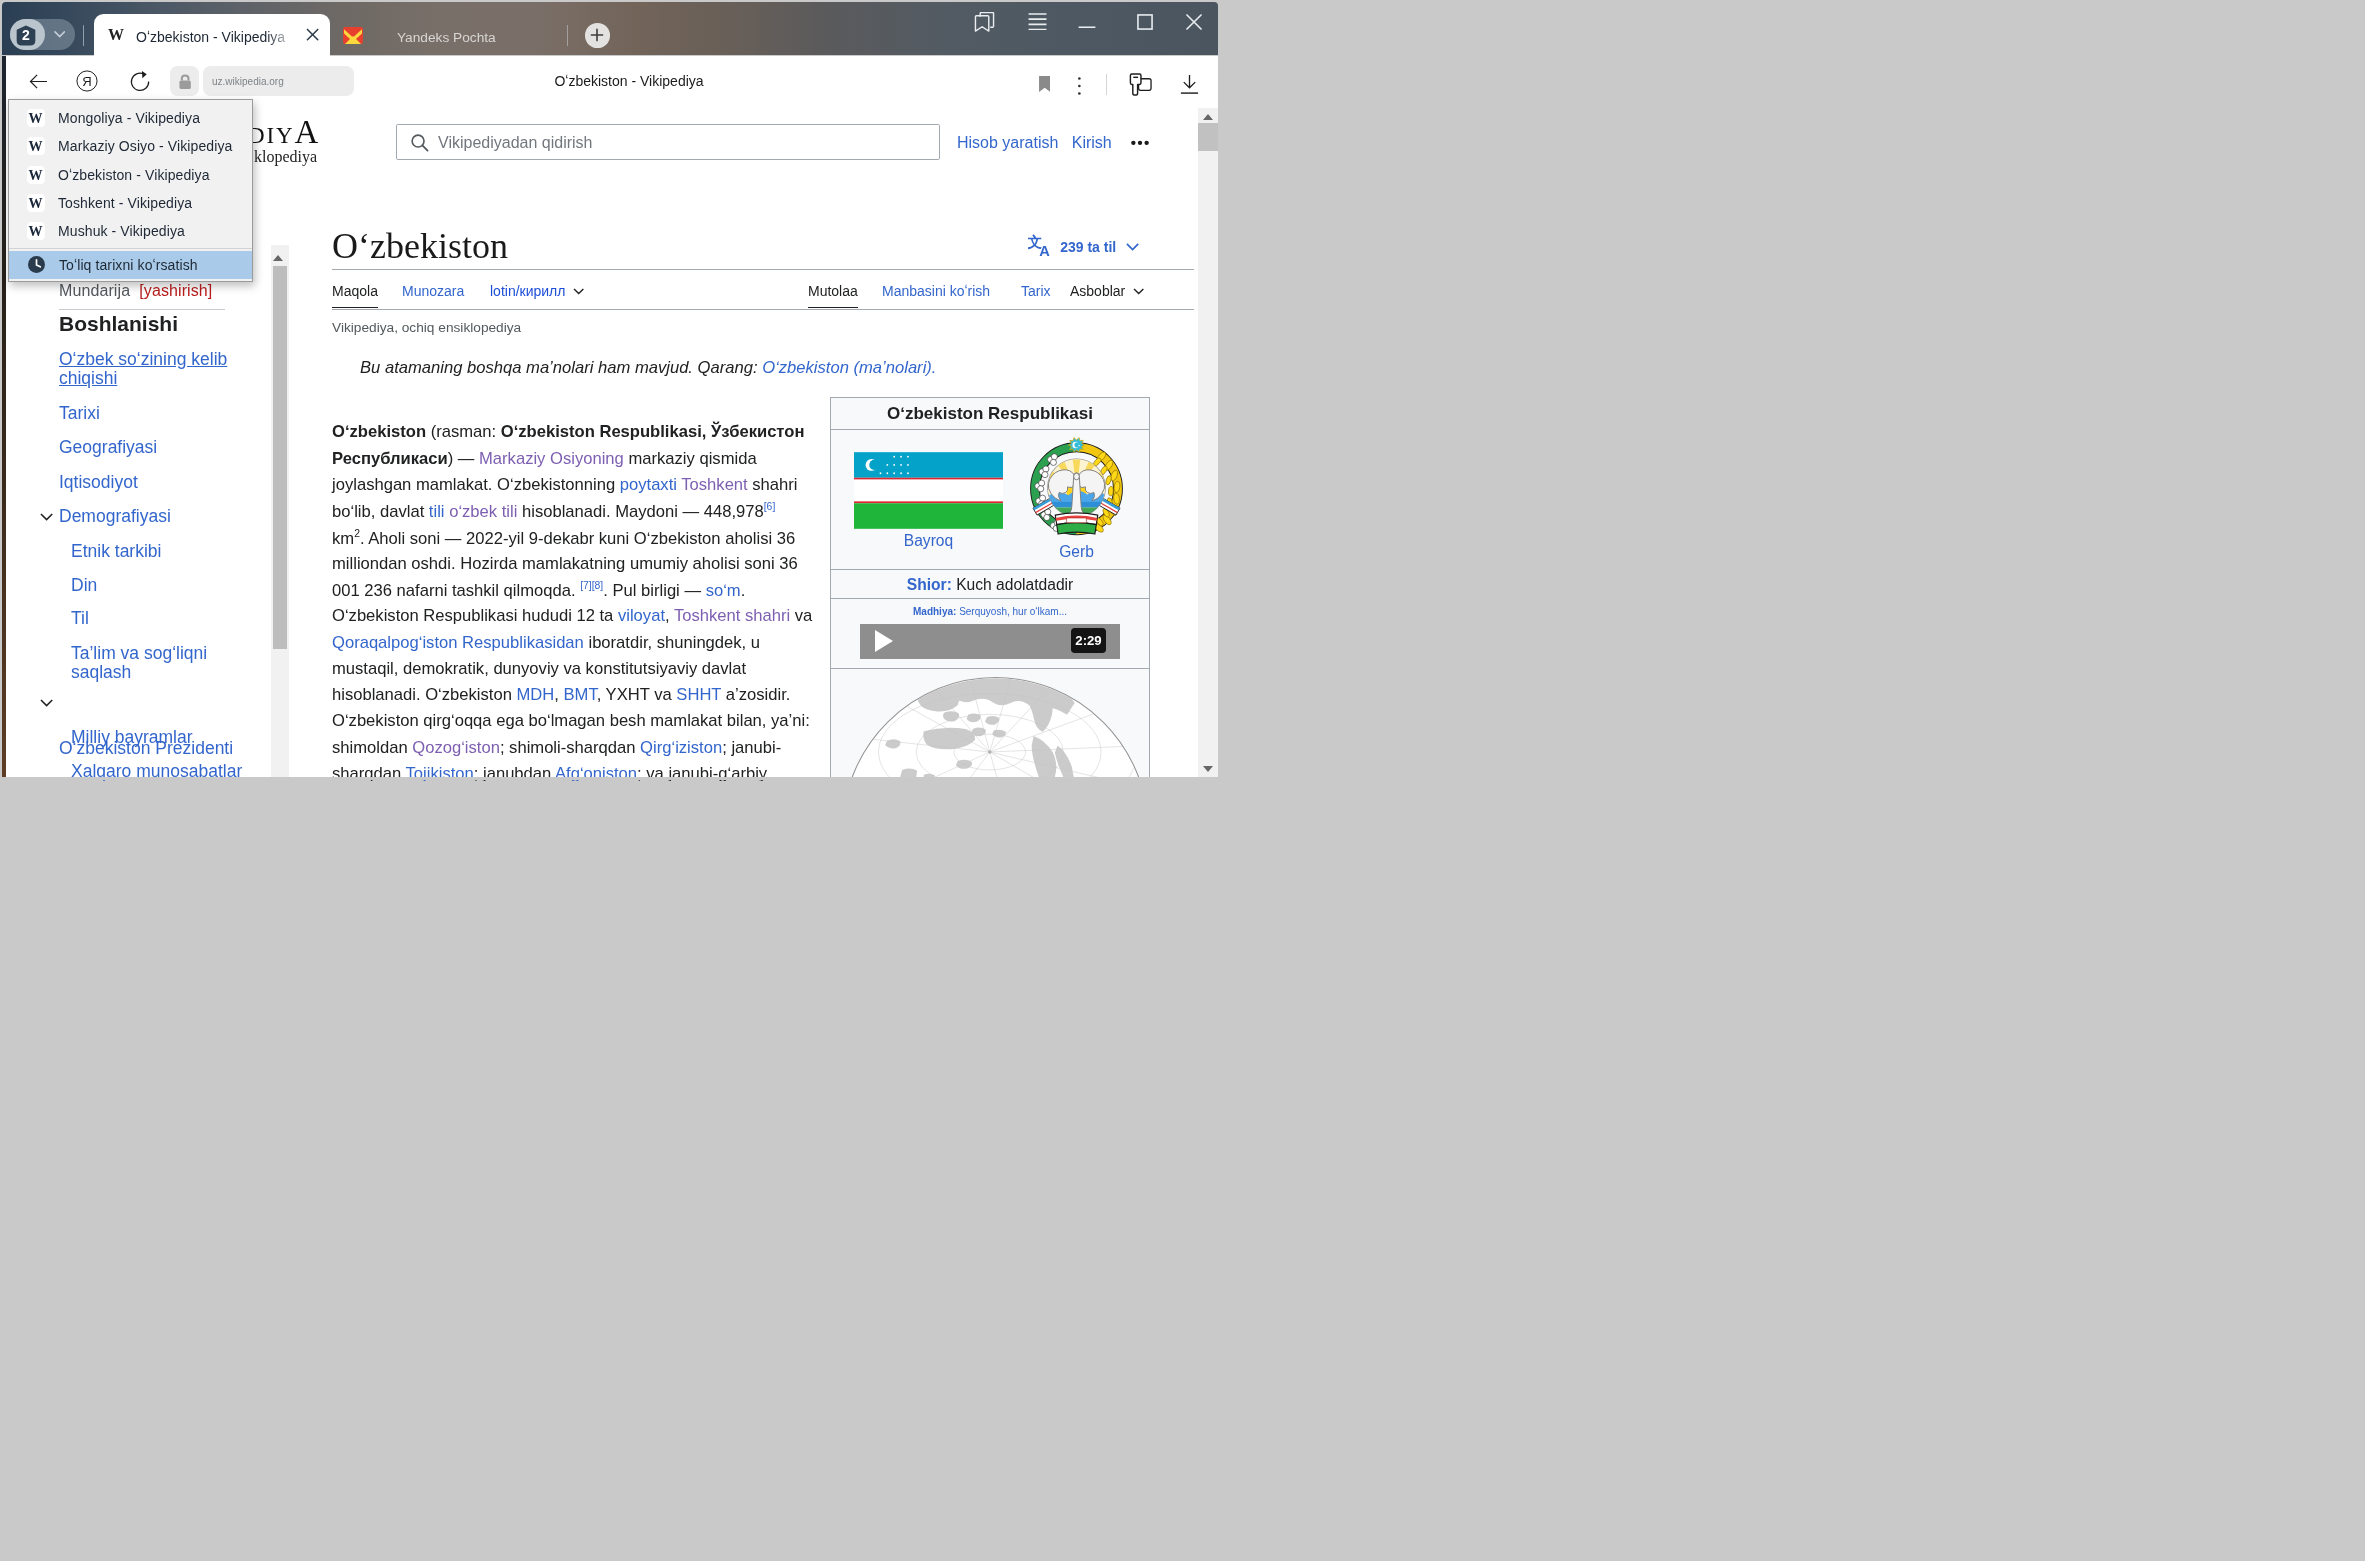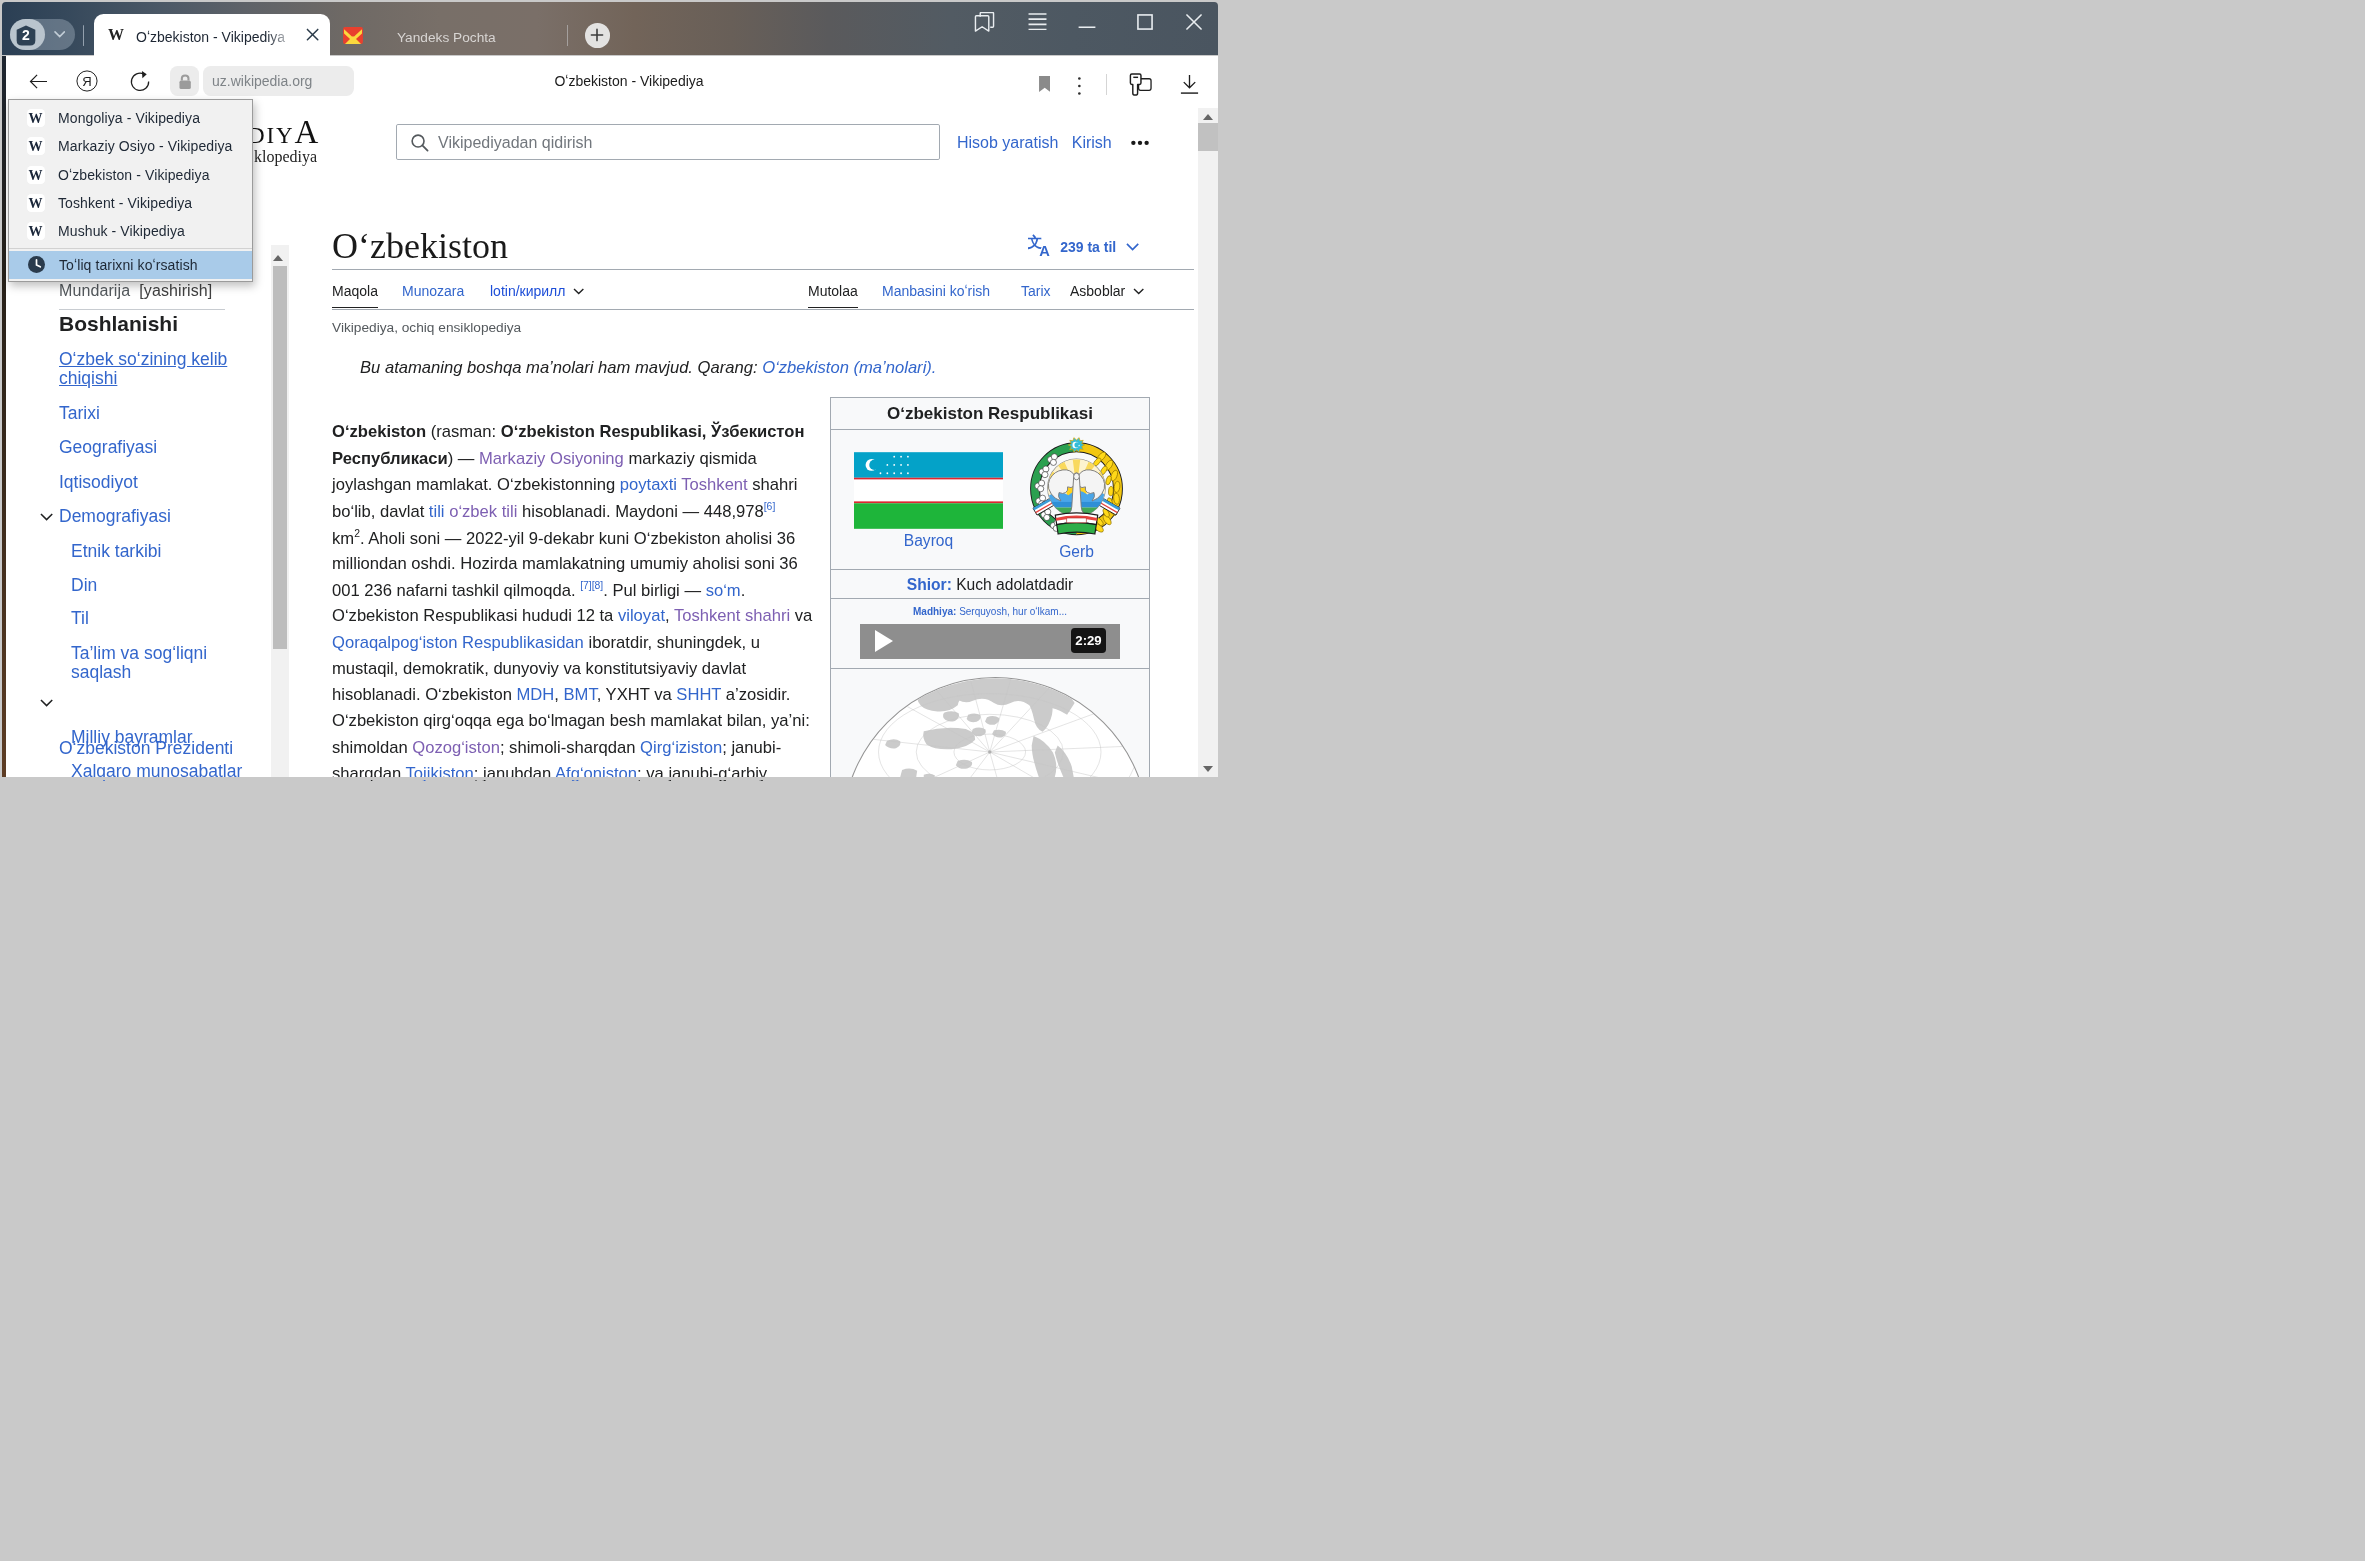--- a/index.html
+++ b/index.html
@@ -26,21 +26,21 @@
   
   #tab1 { position:absolute; left:94px; top:13.7px; width:236px; height:42px; background:#ffffff; border-radius:9.5px 9.5px 0 0; }
   #tab1 .title { position:absolute; left:42px; top:0px; width:167px; height:42px; line-height:47px; font-size:14px; color:#1d2633; white-space:nowrap; overflow:hidden;
      -webkit-mask-image:linear-gradient(90deg,#000 78%,rgba(0,0,0,0) 96%); }
   #tab2title { position:absolute; left:397px; top:13.7px; height:42px; line-height:47px; font-size:13.7px; color:#d8d5d3; }
   .vsep2 { position:absolute; left:567px; top:25px; width:0.9px; height:21px; background:rgba(220,225,228,0.45); }
   #plusbtn { position:absolute; left:585px; top:23px; width:24.6px; height:24.6px; border-radius:12.3px; background:#e3e2e1; }
 
   
   .urlpill { position:absolute; top:66px; height:30px; background:#ececec; border-radius:7.6px; }
-  #urltext { position:absolute; left:212px; top:66px; height:40px; line-height:31px; font-size:14px; color:#7e8387; }
+  #urltext { position:absolute; left:212px; top:66px; height:40px; line-height:31px; font-size:10px; color:#7e8387; }
   #pagetitle { position:absolute; left:520px; top:66px; width:218px; text-align:center; height:30px; line-height:31px; font-size:14px; color:#1b1b1b; }
 
   
   #dropdown { position:absolute; left:8px; top:99px; width:245px; height:183px; background:#f1f1f1; border:0.5px solid #9b9b9b;
      box-shadow:2.4px 3.8px 8.5px rgba(0,0,0,0.25); z-index:50; }
   #dropdown .items { position:absolute; left:0; top:0; width:100%; height:149px; border-bottom:0.5px solid #d2d2d2; }
   .mitem { position:absolute; left:0; width:100%; height:28px; }
   .mitem .fav { position:absolute; left:17.5px; top:5.2px; width:18px; height:18px; background:#ffffff; border-radius:4.3px;
      font-family:"Liberation Serif",serif; font-size:14px; color:#1a2639; text-align:center; line-height:19px; font-weight:bold; }
   .mitem .txt { position:absolute; left:49px; top:0; height:28px; line-height:28px; font-size:14px; letter-spacing:0.1px; color:#1e2835; }
@@ -236,21 +236,21 @@
 <div class="bline" style="top:554px;">milliondan oshdi. Hozirda mamlakatning umumiy aholisi soni 36</div>
 <div class="bline" style="top:580px;">001 236 nafarni tashkil qilmoqda. <sup><a class="bl">[7][8]</a></sup>. Pul birligi — <a class="bl">soʻm</a>.</div>
 <div class="bline" style="top:606px;">Oʻzbekiston Respublikasi hududi 12 ta <a class="bl">viloyat</a>, <a class="pu">Toshkent shahri</a> va</div>
 <div class="bline" style="top:633px;"><a class="bl">Qoraqalpogʻiston Respublikasidan</a> iboratdir, shuningdek, u</div>
 <div class="bline" style="top:659px;">mustaqil, demokratik, dunyoviy va konstitutsiyaviy davlat</div>
 <div class="bline" style="top:685px;">hisoblanadi. Oʻzbekiston <a class="bl">MDH</a>, <a class="bl">BMT</a>, YXHT va <a class="bl">SHHT</a> a’zosidir.</div>
 <div class="bline" style="top:711px;">Oʻzbekiston qirgʻoqqa ega boʻlmagan besh mamlakat bilan, ya’ni:</div>
 <div class="bline" style="top:738px;">shimoldan <a class="pu">Qozogʻiston</a>; shimoli-sharqdan <a class="bl">Qirgʻiziston</a>; janubi-</div>
 <div class="bline" style="top:764px;">sharqdan <a class="bl">Tojikiston</a>; janubdan <a class="bl">Afgʻoniston</a>; va janubi-gʻarbiy</div>
 
-<div id="mundarija">Mundarija&nbsp;&nbsp;<a class="bl" style="color:#404040;">[yashirish]</a></div>
+<div id="mundarija">Mundarija&nbsp;&nbsp;<a class="bl" style="color:#b91c1c;">[yashirish]</a></div>
 <div id="sidehr"></div>
 <div class="snavb" style="left:59px;top:312px;">Boshlanishi</div>
 <div class="snav" style="left:59px;top:350px;text-decoration:underline;">Oʻzbek soʻzining kelib<br>chiqishi</div>
 <div class="snav" style="left:59px;top:404px;">Tarixi</div>
 <div class="snav" style="left:59px;top:438px;">Geografiyasi</div>
 <div class="snav" style="left:59px;top:473px;">Iqtisodiyot</div>
 <svg class="abs" style="left:40px;top:513px;" width="13.2" height="8" viewBox="0 0 28 17">
       <path d="M2 2 L14 14 L26 2" fill="none" stroke="#202122" stroke-width="3.2"></path>
     </svg>
 <div class="snav" style="left:59px;top:507px;">Demografiyasi</div>

